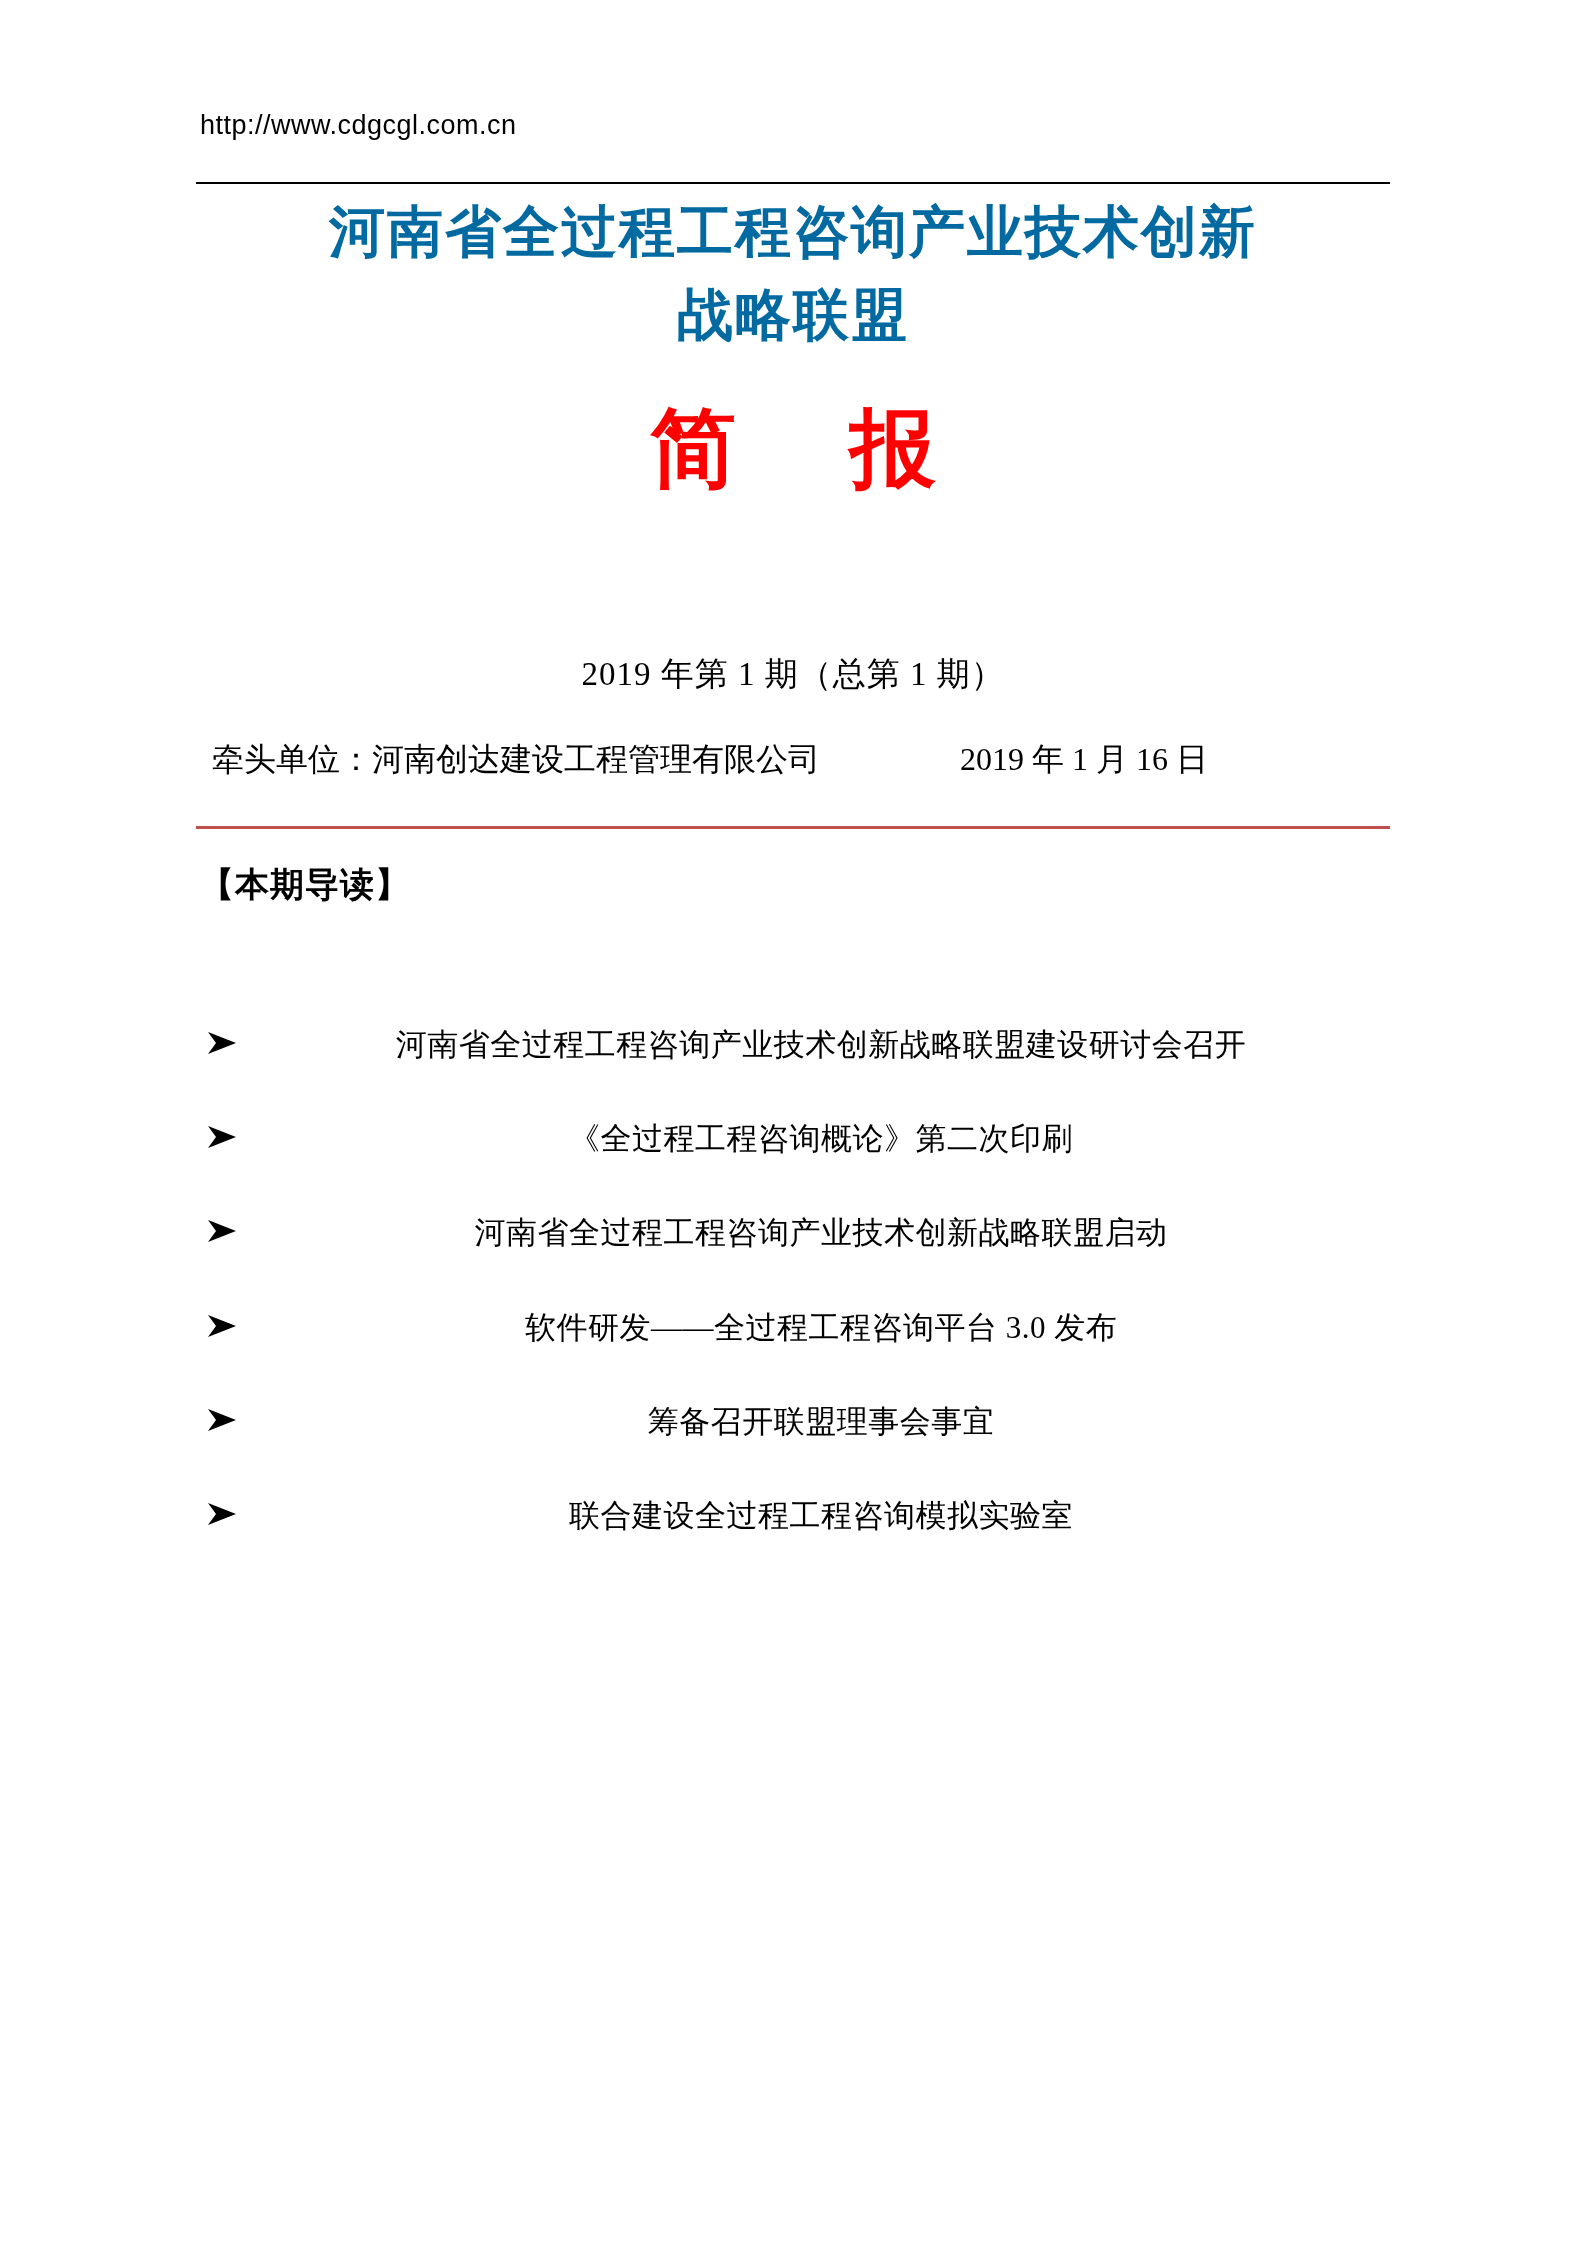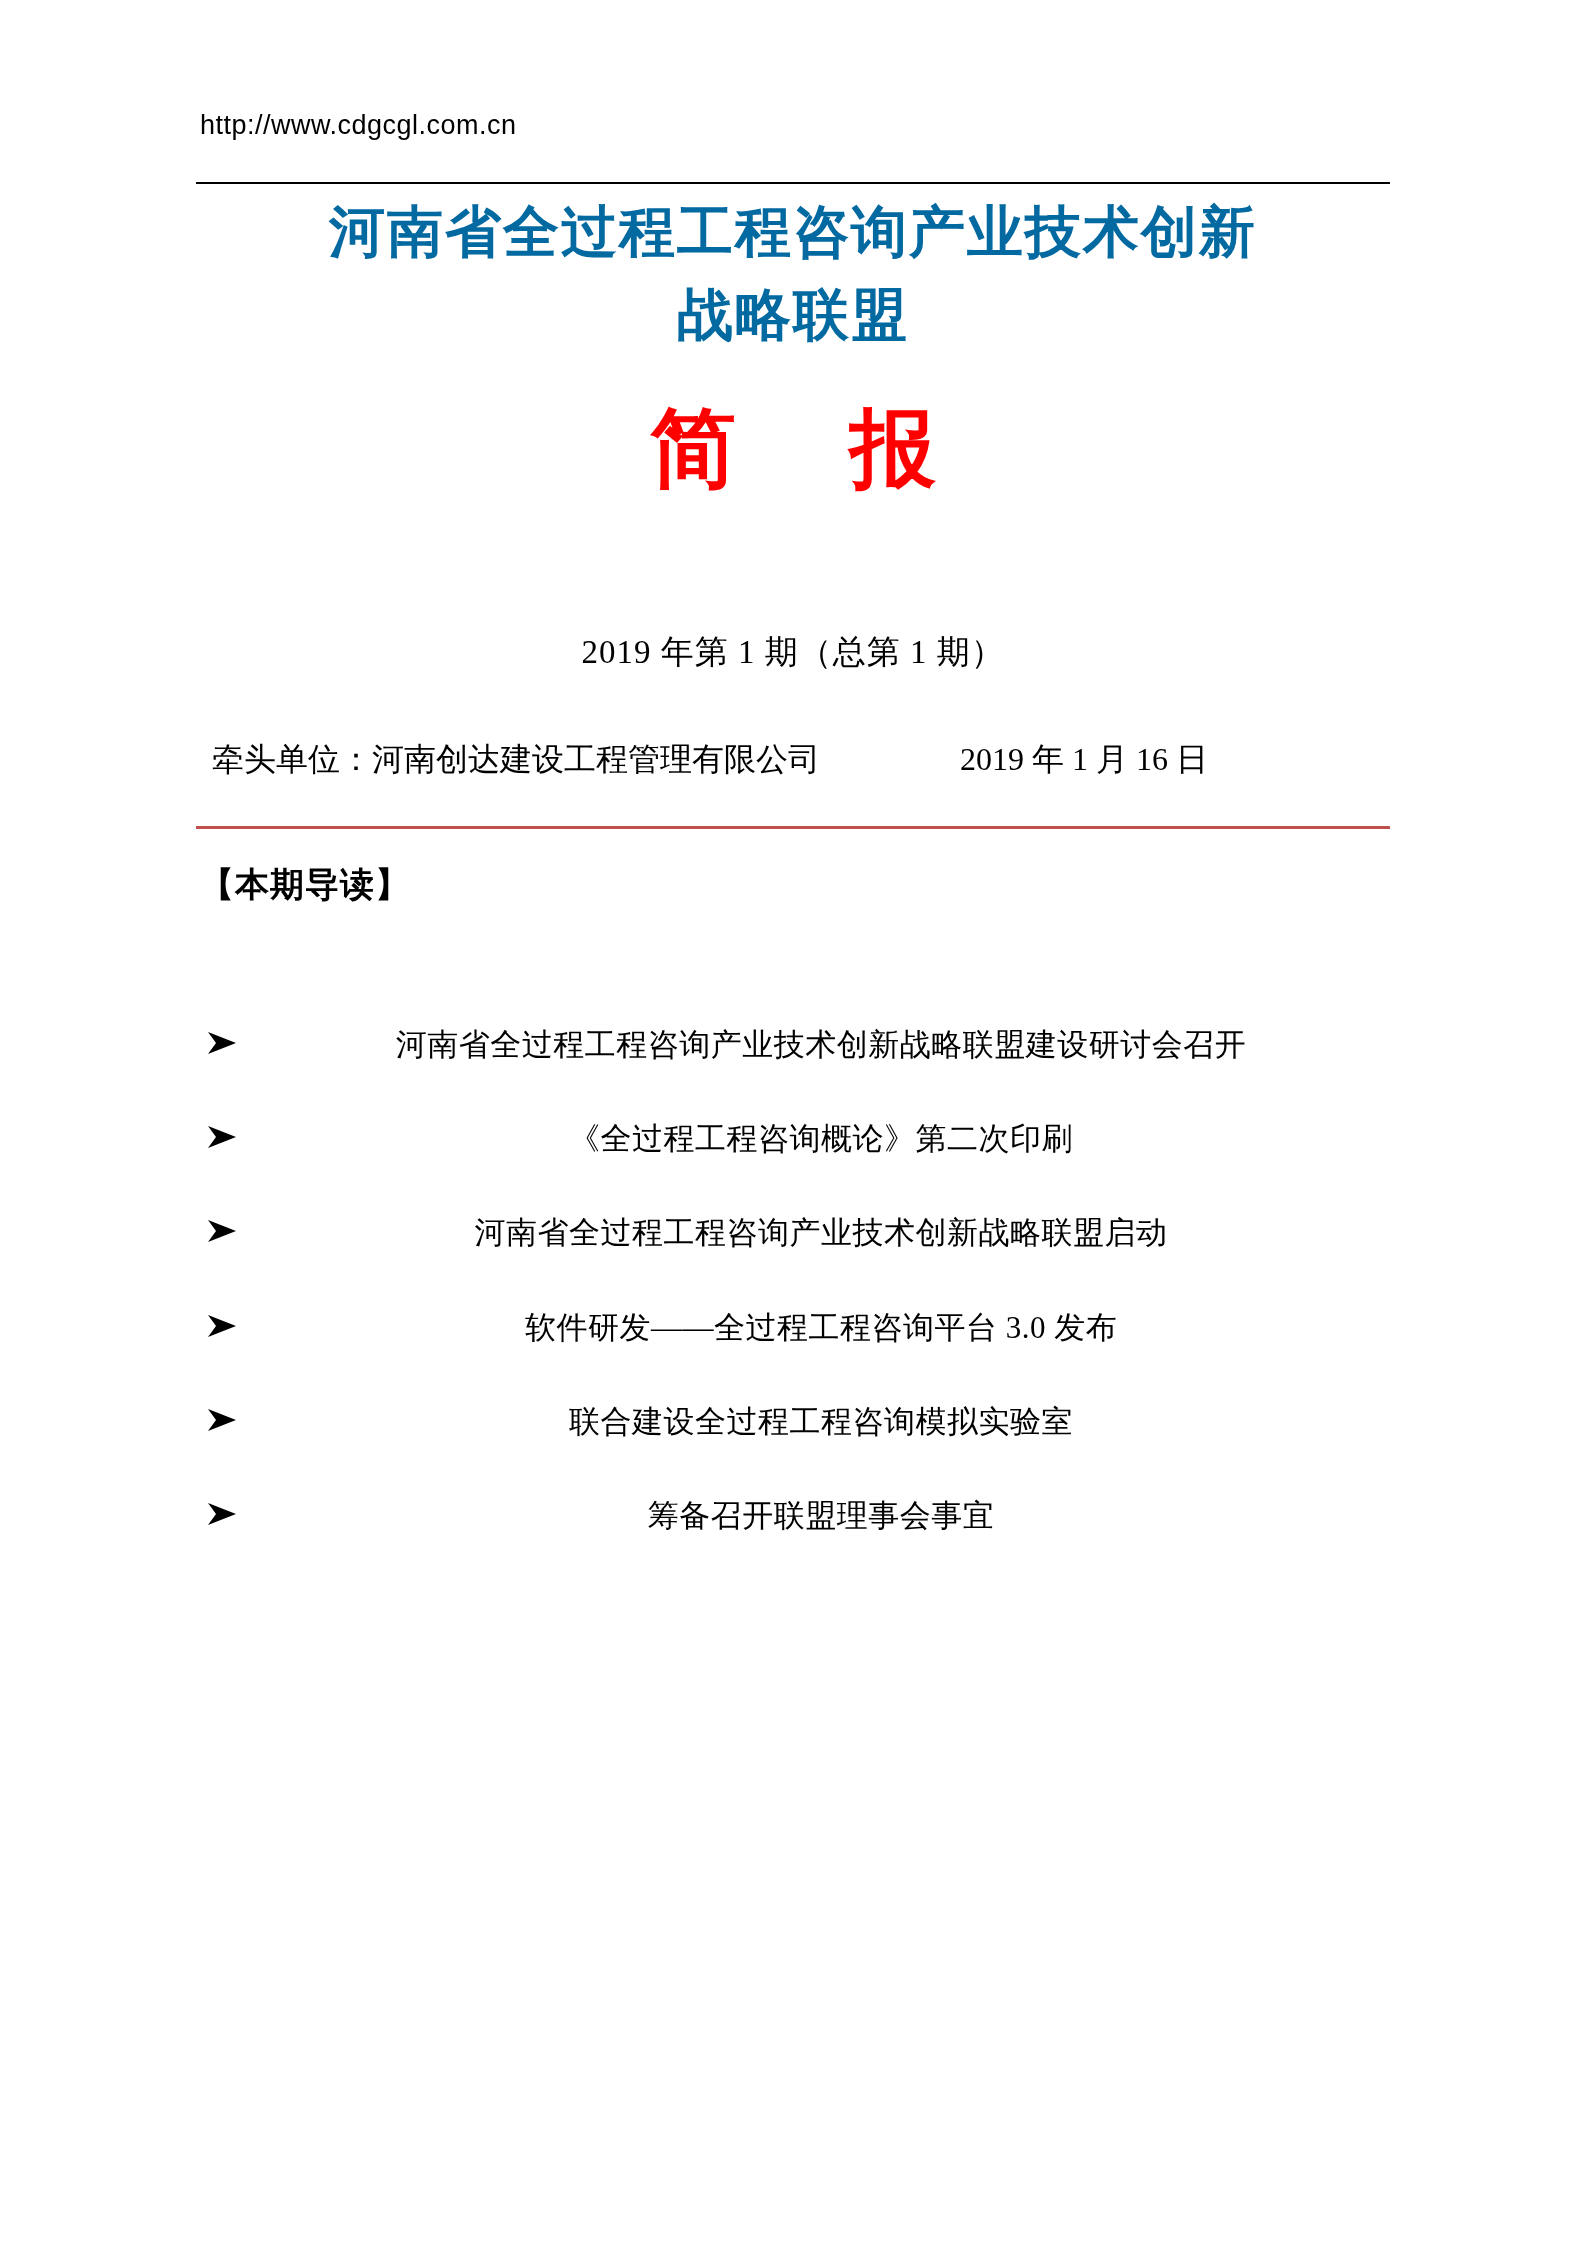--- a/index.html
+++ b/index.html
@@ -66,21 +66,21 @@
     font-family: "Liberation Serif", serif;
     font-weight: bold;
     font-size: 86px;
     letter-spacing: 46px;
     text-indent: 46px;
     line-height: 1.2;
   }
   .issue-line {
     position: absolute;
     left: 196px;
-    top: 630px;
+    top: 652px;
     width: 1194px;
     text-align: center;
     font-size: 33px;
     letter-spacing: 1px;
   }
   .org-row {
     position: absolute;
     left: 200px;
     top: 738px;
     width: 1190px;
@@ -210,27 +210,27 @@
       </div>
       <div class="toc-text">软件研发——全过程工程咨询平台 3.0 发布</div>
     </div>
 
     <div class="toc-item">
       <div class="toc-bullet">
         <svg width="34" height="26" viewBox="0 0 34 26">
             <polygon points="2,2 30,13 2,24 10,13" fill="#000000"></polygon>
           </svg>
       </div>
+      <div class="toc-text">筹备召开联盟理事会事宜</div>
+    </div>
+
+    <div class="toc-item">
+      <div class="toc-bullet">
+        <svg width="34" height="26" viewBox="0 0 34 26">
+            <polygon points="2,2 30,13 2,24 10,13" fill="#000000"></polygon>
+          </svg>
+      </div>
       <div class="toc-text">联合建设全过程工程咨询模拟实验室</div>
     </div>
 
-    <div class="toc-item">
-      <div class="toc-bullet">
-        <svg width="34" height="26" viewBox="0 0 34 26">
-            <polygon points="2,2 30,13 2,24 10,13" fill="#000000"></polygon>
-          </svg>
-      </div>
-      <div class="toc-text">筹备召开联盟理事会事宜</div>
-    </div>
-
   </div>
 
 </div>
 
 </body></html>

